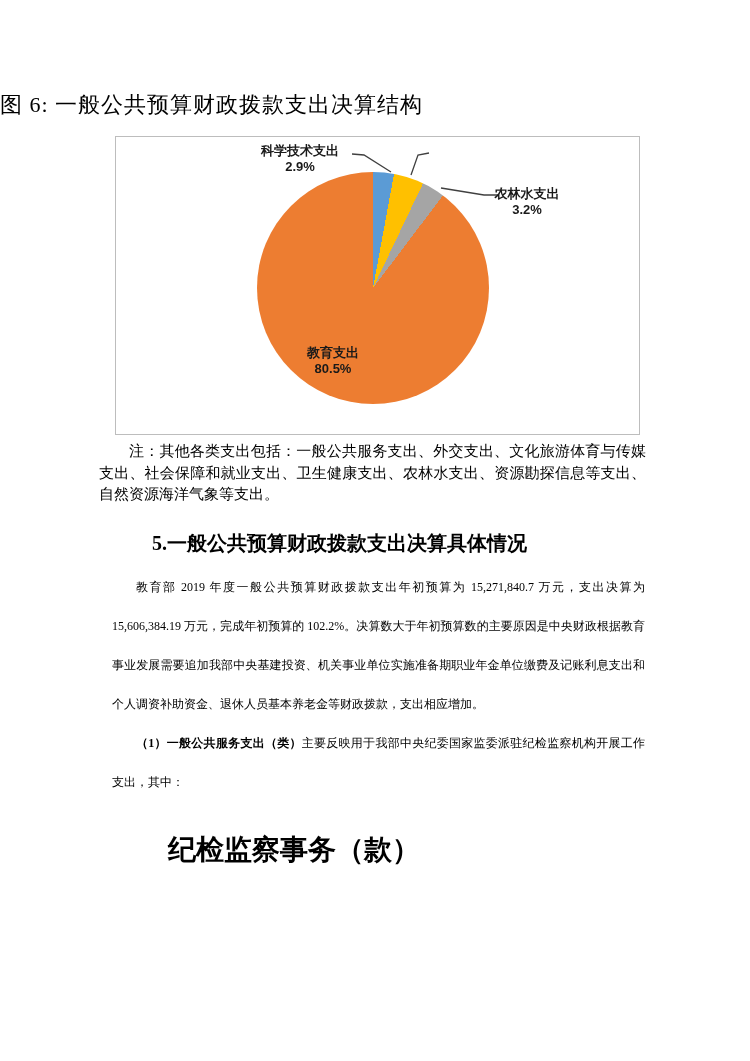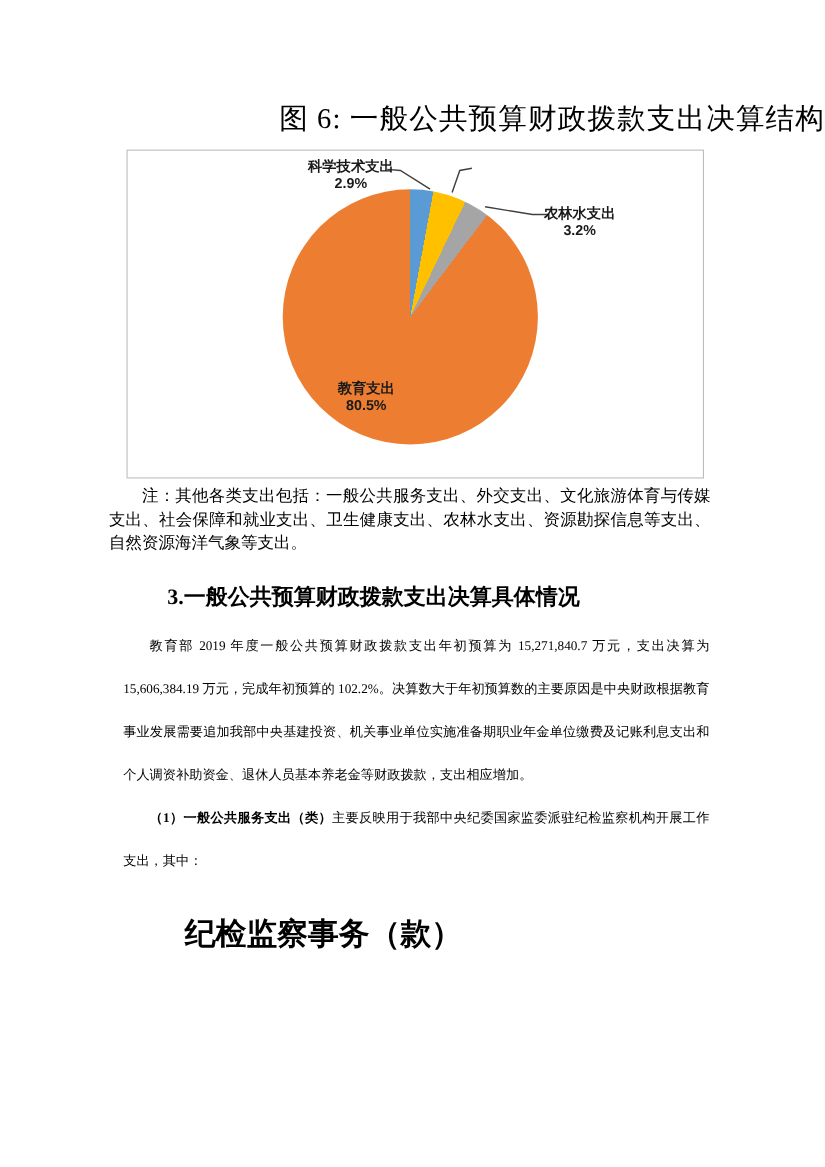--- a/index.html
+++ b/index.html
@@ -10,22 +10,22 @@
     height: 1061px;
     margin: 0 auto;
     background: #ffffff;
     overflow: hidden;
     font-family: "Liberation Serif", "DejaVu Serif", serif;
     color: #000;
   }
   .fig-title {
     position: absolute;
     top: 90px; left: 0; width: 750px;
-    text-align: right;
-    font-size: 26px;
+    text-align: left;
+    font-size: 22px;
     letter-spacing: 1px;
     color: #000;
   }
   .chart-box {
     position: absolute;
     left: 115px; top: 136px;
     width: 525px; height: 299px;
     border: 1px solid #bdbdbd;
     background: #ffffff;
   }
@@ -44,21 +44,21 @@
   .plabel {
     position: absolute;
     width: 140px;
     text-align: center;
     font-family: "Liberation Sans", "DejaVu Sans", sans-serif;
     font-weight: bold;
     font-size: 13px;
     line-height: 16px;
     color: #1a1a1a;
   }
-  .plabel-sci      { left: 133px; top: 6px;  }
+  .plabel-sci      { left: 114px; top: 6px;  }
   .plabel-housing  { left: 285px; top: 4px;  }
   .plabel-other    { left: 341px; top: 49px; }
   .plabel-edu      { left: 147px; top: 208px; }
   .note {
     position: absolute;
     left: 99px; top: 441px;
     width: 547px;
     font-size: 15px;
     line-height: 21.5px;
     text-align: justify;
@@ -130,20 +130,20 @@
 
     <div class="plabel plabel-edu">
       <div>教育支出</div>
       <div>80.5%</div>
     </div>
   </div>
 
   <div class="note">注：其他各类支出包括：一般公共服务支出、外交支出、文化旅游体育与传媒支出、社会保障和就业支出、卫生健康支出、农林水支出、资源勘探信息等支出、自然资源海洋气象等支出。</div>
 
   <div class="body-text">
-    <div class="sec-heading">3.一般公共预算财政拨款支出决算具体情况</div>
+    <div class="sec-heading">5.一般公共预算财政拨款支出决算具体情况</div>
     <p class="para">教育部 2019 年度一般公共预算财政拨款支出年初预算为 15,271,840.7 万元，支出决算为 15,606,384.19 万元，完成年初预算的 102.2%。决算数大于年初预算数的主要原因是中央财政根据教育事业发展需要追加我部中央基建投资、机关事业单位实施准备期职业年金单位缴费及记账利息支出和个人调资补助资金、退休人员基本养老金等财政拨款，支出相应增加。</p>
     <p class="para"><span class="lead">（1）一般公共服务支出（类）</span><span>主要反映用于我部中央纪委国家监委派驻纪检监察机构开展工作支出，其中：</span></p>
     <p class="sub-line">纪检监察事务（款）</p>
   </div>
 
 
 </div>
 
 </body></html>

